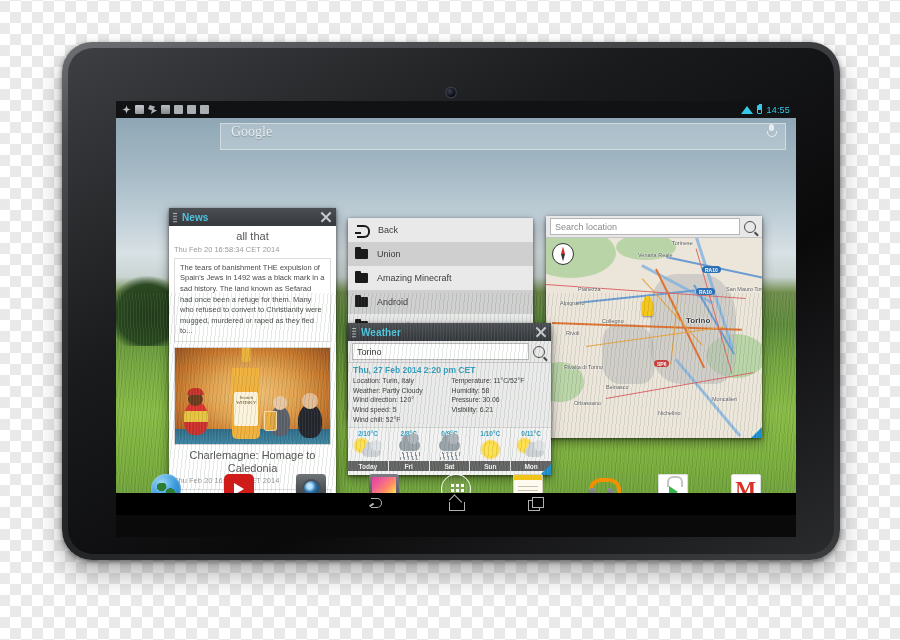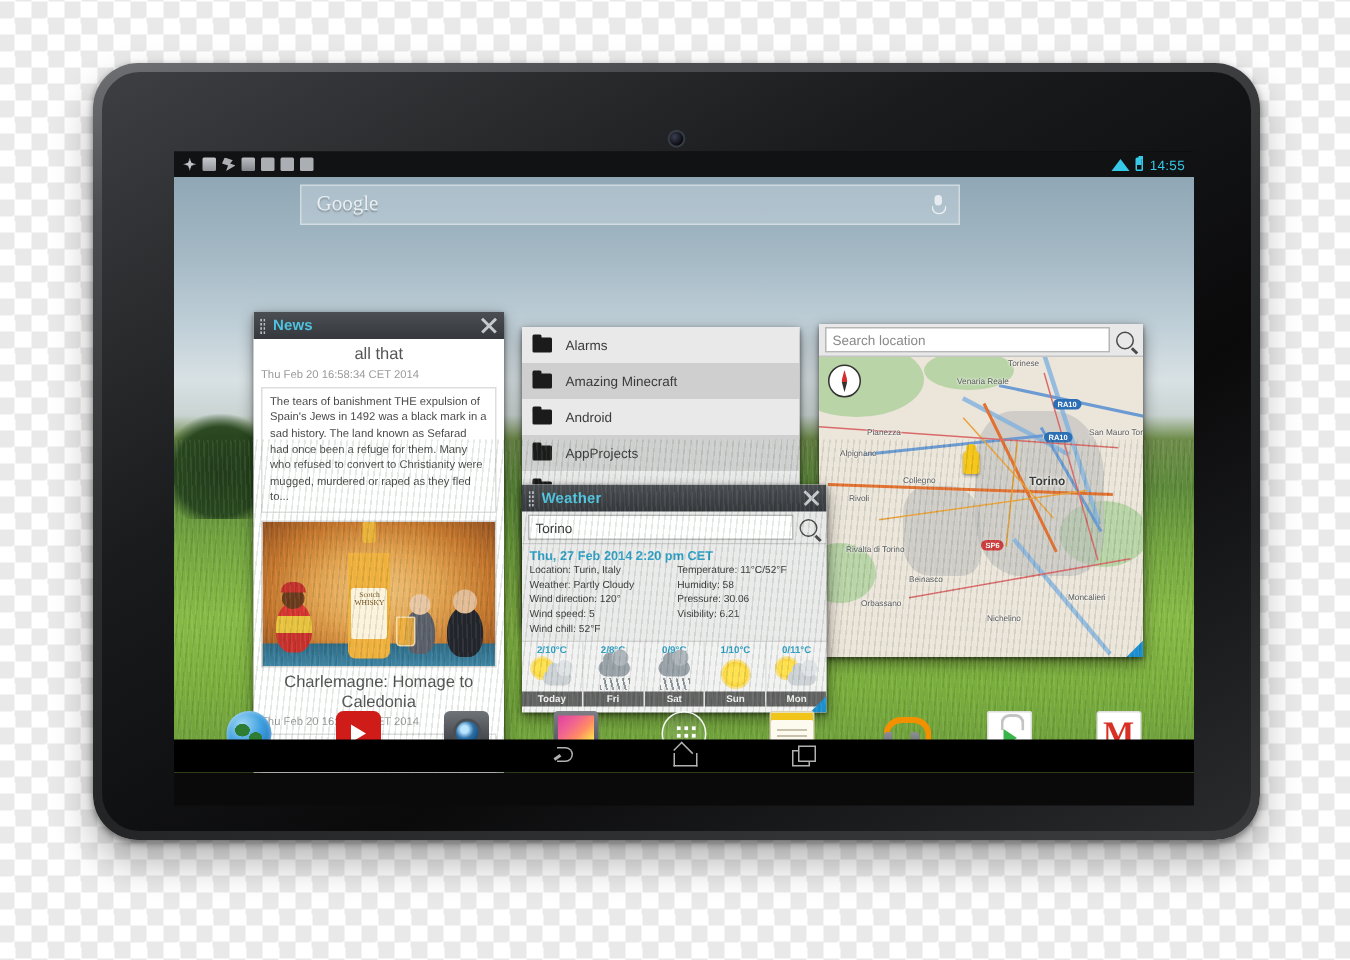--- a/index.html
+++ b/index.html
@@ -115,25 +115,25 @@
   }
   
   #tree {
     position:absolute; left:-8px; top:158px; width:78px; height:70px;
     background: radial-gradient(ellipse at 50% 55%, #1d3518 0%, #24421c 55%, rgba(36,66,28,0) 72%);
     opacity:.93;
   }
 
   
   #searchbar {
-    position: absolute; left: 84px; top: 5px;
-    width: 440px; height: 27px;
+    position: absolute; left: 104px; top: 5px;
+    width: 566px; height: 27px;
     background: rgba(210,222,228,.42);
     border: 1px solid rgba(255,255,255,.42);
-    display: flex; align-items: center;
+    display: flex; align-items: flex-start;
     padding: 0 10px;
     z-index: 5;
   }
   #google-word {
     font-family: "Liberation Serif", serif;
     font-size: 14px; color: #e8eef1;
     text-shadow: 0 1px 1px rgba(0,0,0,.25);
   }
   #mic-icon {
     margin-left: auto; width: 8px; height: 14px;
@@ -622,22 +622,26 @@
               <div class="news-date">Thu Feb 20 16:58:34 CET 2014</div>
               <div class="news-box">DAVID CAMERON has won few friends with his demands to renegotiate Britain's relationship with the European Union. But there is one place where he is admired: Catalonia. This is not because he wants a referendum on EU membership, but becaus</div>
             </div>
           </div>
 
         </div>
 
         <div class="win" id="win-files">
           <div class="win-body">
             <div class="fm-row">
+              <span class="back-icon"></span>
+              <span>Back</span>
+            </div>
+            <div class="fm-row">
               <span class="folder-icon"></span>
-              <span>Alarms</span>
+              <span>Union</span>
             </div>
             <div class="fm-row">
               <span class="folder-icon"></span>
               <span>Amazing Minecraft</span>
             </div>
             <div class="fm-row">
               <span class="folder-icon"></span>
               <span>Android</span>
             </div>
             <div class="fm-row">

